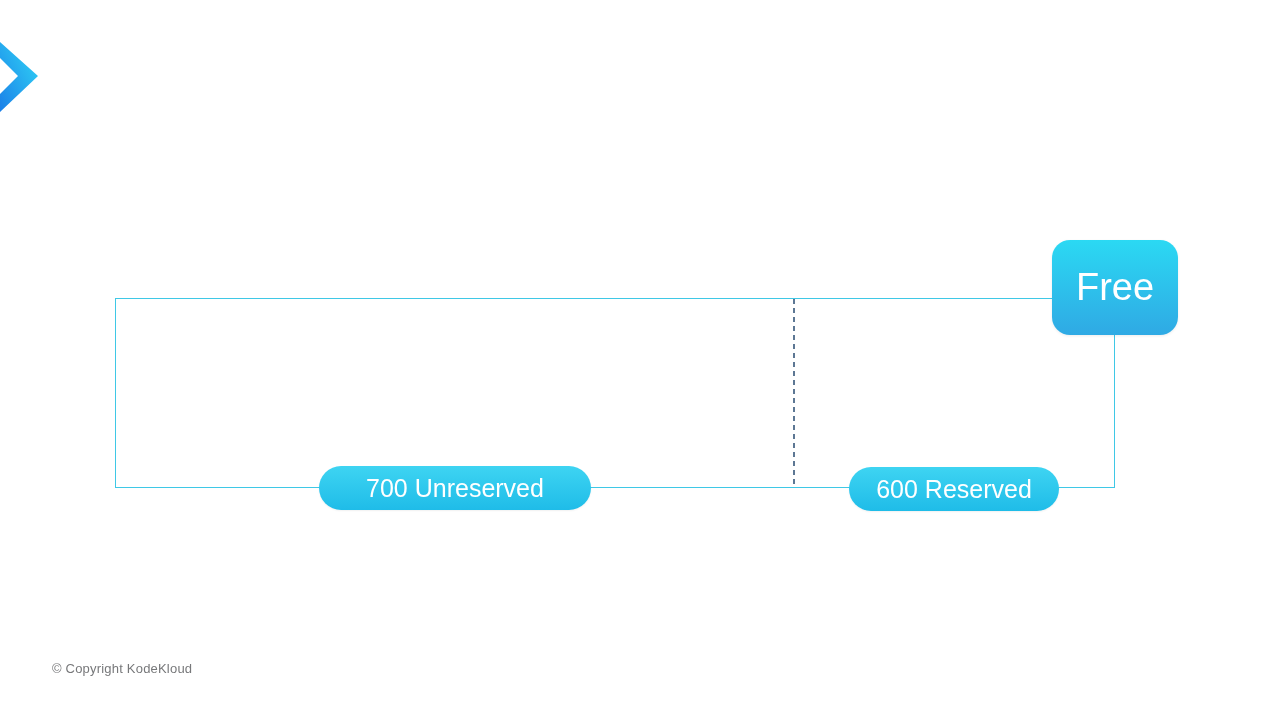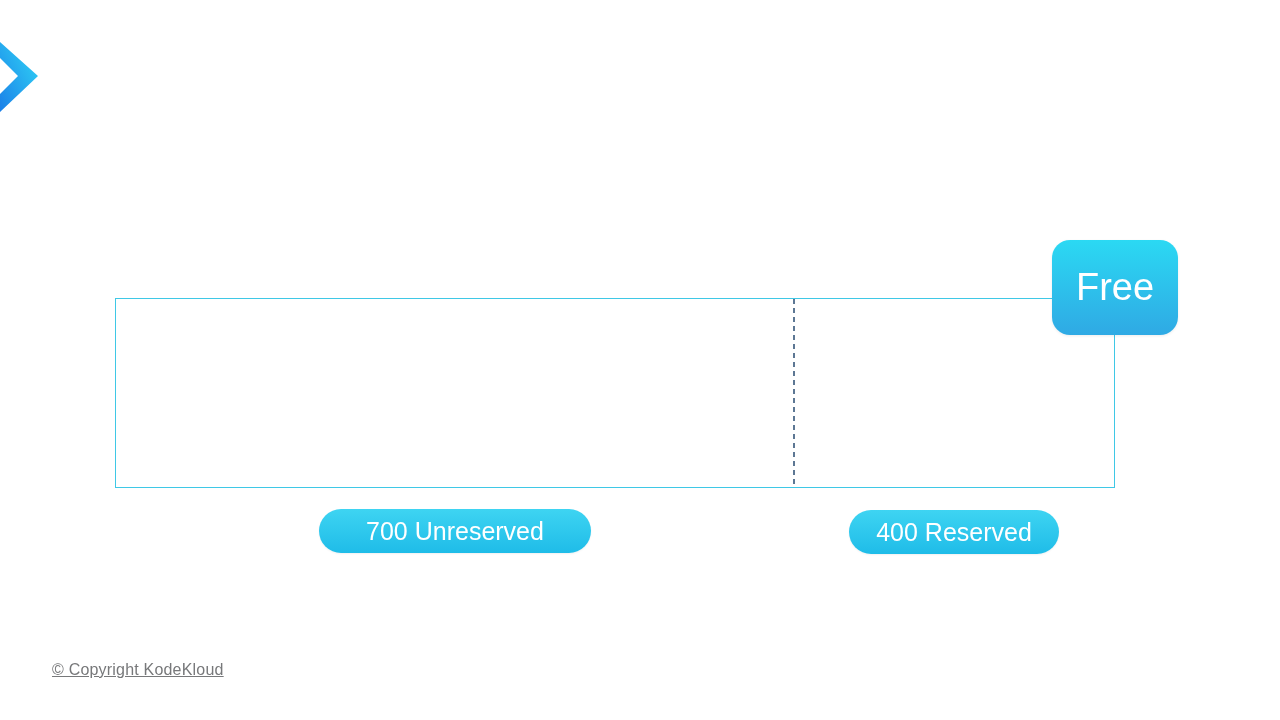--- a/index.html
+++ b/index.html
@@ -58,21 +58,20 @@
     align-items: center;
     justify-content: center;
     height: 44px;
     border-radius: 22px;
     background: linear-gradient(180deg, #3ed4f2 0%, #1fbce8 100%);
     color: #ffffff;
     font-size: 25px;
     font-weight: 500;
     white-space: nowrap;
     box-shadow: 0 1px 2px rgba(0,0,0,0.06);
-    margin-top: 43px;
   }
   .pill-unreserved { left: 319px; top: 466px; width: 272px; }
   .pill-reserved  { left: 849px; top: 467px; width: 210px; }
 
   .free-badge {
     position: absolute;
     left: 1052px;
     top: 240px;
     width: 126px;
     height: 95px;
@@ -86,24 +85,23 @@
     justify-content: center;
     box-shadow: 0 1px 3px rgba(0,0,0,0.08);
     text-align: center;
   }
 
   
   .copyright {
     position: absolute;
     left: 52px;
     top: 661px;
-    font-size: 16px;
+    font-size: 13px;
     color: #77787a;
     letter-spacing: 0.2px;
-    text-decoration: underline;
   }
 </style>
 </head>
 <body>
 
 <div class="slide">
 
   <svg class="chevron-svg" viewBox="0 0 40 74" xmlns="http://www.w3.org/2000/svg" aria-hidden="true">
     <defs>
       <linearGradient id="gchev" x1="0" y1="1" x2="1" y2="0">
@@ -118,21 +116,21 @@
   <div>
 
     <div class="pool-box"></div>
 
     <svg class="divider-svg" viewBox="0 0 6 188" xmlns="http://www.w3.org/2000/svg" aria-hidden="true">
       <line x1="3" y1="0" x2="3" y2="188" stroke="#35567a" stroke-width="1.6" stroke-dasharray="5 4"></line>
     </svg>
 
     <div class="pill pill-unreserved">700 Unreserved</div>
 
-    <div class="pill pill-reserved">400 Reserved</div>
+    <div class="pill pill-reserved">600 Reserved</div>
 
     <div class="free-badge">Free</div>
 
   </div>
 
   <div class="copyright">© Copyright KodeKloud</div>
 
 </div>
 
 </body></html>

